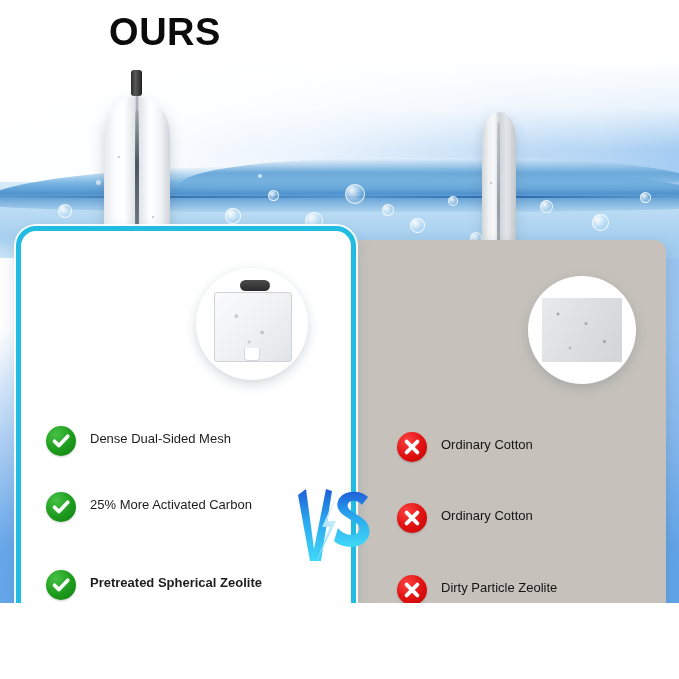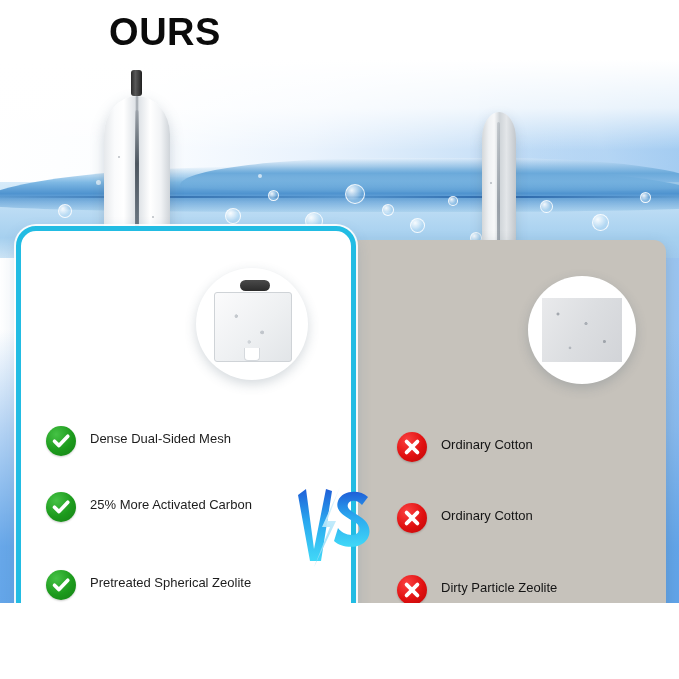--- a/index.html
+++ b/index.html
@@ -153,21 +153,21 @@
   .badge{width:30px;height:30px;border-radius:50%;flex:0 0 30px;position:relative;
          box-shadow:0 1px 2px rgba(0,0,0,.2);}
   .badge.good{background:radial-gradient(circle at 34% 28%,#45c245,#1c9a1c 55%,#168016);}
   .badge.bad{background:radial-gradient(circle at 34% 28%,#fb4141,#e01010 55%,#bd0606);}
   .badge svg{position:absolute;left:0;top:0;}
   .feat-txt{margin-left:14px;font-size:13px;line-height:25px;color:#1d1d1d;}
   .feat-txt.dark{color:#141414;}
 
   .f-l1{left:46px;top:426px;width:290px;}
   .f-l2{left:46px;top:492px;width:290px;}
-  .f-l3{left:46px;top:570px;width:290px;}
+  .f-l3{left:46px;top:570px;width:290px;font-weight:bold;}
   .f-r1{left:397px;top:432px;width:265px;}
   .f-r2{left:397px;top:503px;width:265px;}
   .f-r3{left:397px;top:575px;width:265px;}
 
   
   .vs{position:absolute;left:296px;top:487px;width:86px;height:80px;z-index:8;}
 </style>
 </head>
 <body>
 

